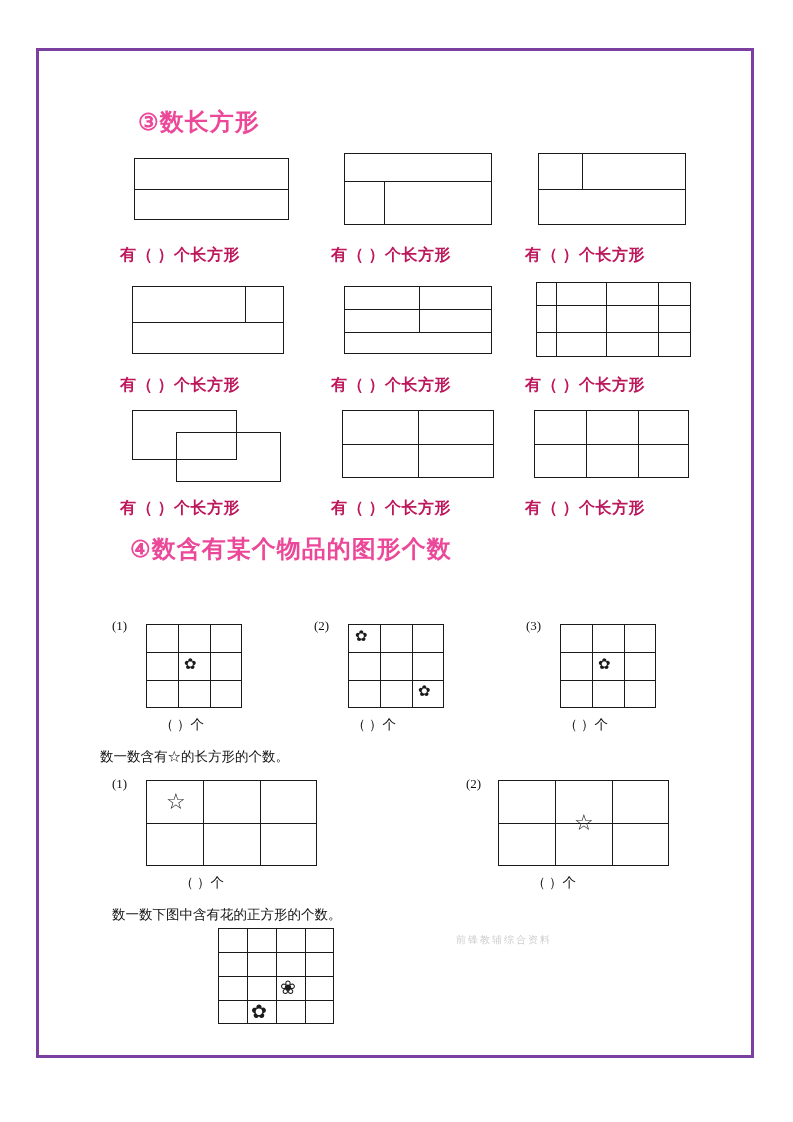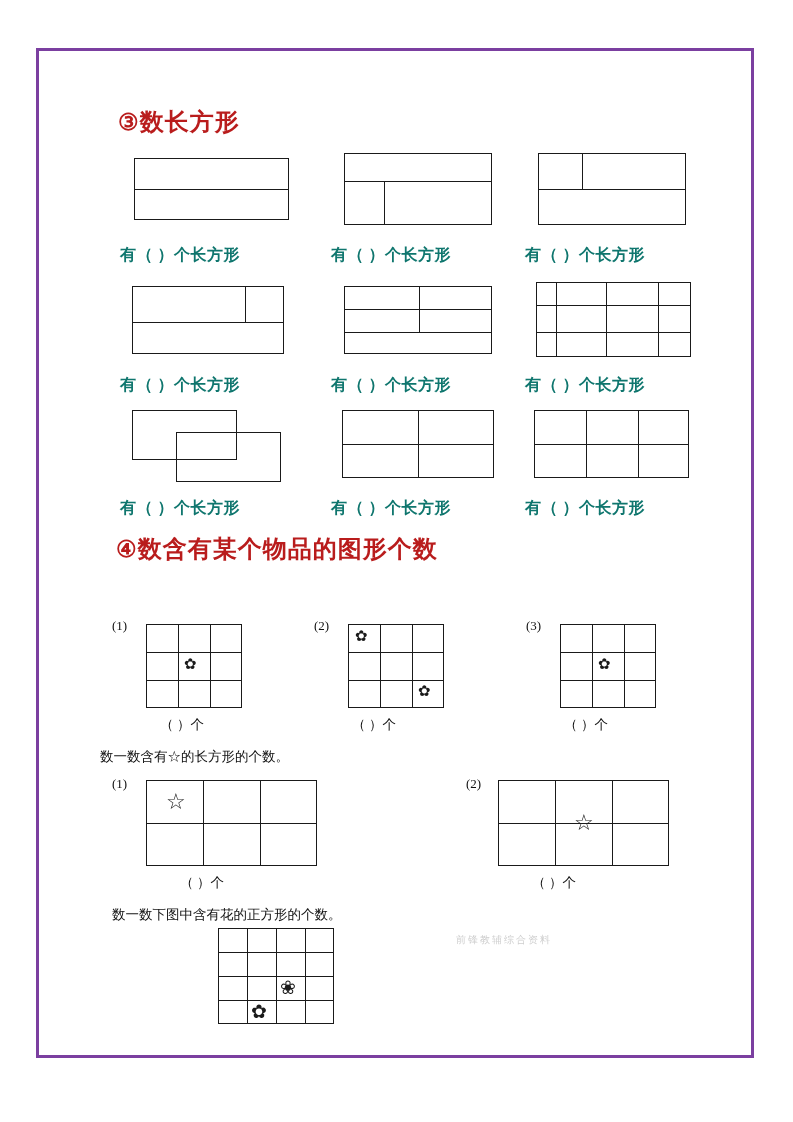--- a/index.html
+++ b/index.html
@@ -28,26 +28,27 @@
     left: 36px;
     top: 48px;
     width: 718px;
     height: 1010px;
     box-sizing: border-box;
   }
 
   
   .sec-head {
     position: absolute;
-    color: #b91c1c;
+    color: #ec4899;
     font-family: Liberation Serif, serif;
     font-weight: bold;
     font-size: 24px;
     letter-spacing: 1px;
     white-space: nowrap;
+    margin-left: 20px;
   }
   .sec-head .circ {
     font-size: 23px;
   }
 
   
   .fig {
     position: absolute;
     box-sizing: border-box;
   }
@@ -66,21 +67,21 @@
     background: #1a1a1a;
     width: 1px;
   }
 
   
   .cap {
     position: absolute;
     font-family: "Liberation Serif", serif;
     font-weight: bold;
     font-size: 16px;
-    color: #0f766e;
+    color: #be185d;
     white-space: nowrap;
     letter-spacing: 0.5px;
   }
   .smalltext {
     position: absolute;
     font-family: "Liberation Serif", serif;
     font-size: 13.5px;
     color: #111;
     white-space: nowrap;
   }
@@ -212,21 +213,21 @@
     <div class="rect" style="left:0; top:0; width:155px; height:68px;"></div>
     <div class="hline" style="left:0; top:34px; width:155px;"></div>
     <div class="vline" style="left:52px; top:0; height:68px;"></div>
     <div class="vline" style="left:104px; top:0; height:68px;"></div>
   </div>
 
   <div class="cap" style="left:84px; top:450px;">有（   ）个长方形</div>
   <div class="cap" style="left:295px; top:450px;">有（   ）个长方形</div>
   <div class="cap" style="left:489px; top:450px;">有（   ）个长方形</div>
 
-  <div class="sec-head" style="left:80px; top:485px;">
+  <div class="sec-head" style="left:74px; top:485px;">
     <span class="circ">④</span><span>数含有某个物品的图形个数</span>
   </div>
 
 
   <div class="num-label" style="left:76px; top:570px;">(1)</div>
   <div class="num-label" style="left:278px; top:570px;">(2)</div>
   <div class="num-label" style="left:490px; top:570px;">(3)</div>
 
   <div class="fig" style="left:110px; top:576px; width:96px; height:84px;">
     <div class="rect" style="left:0; top:0; width:96px; height:84px;"></div>

